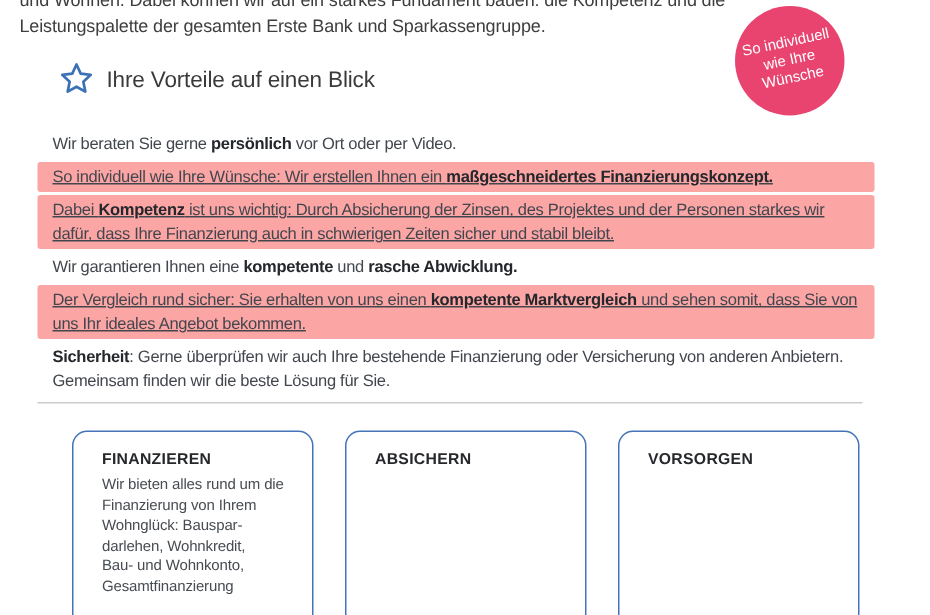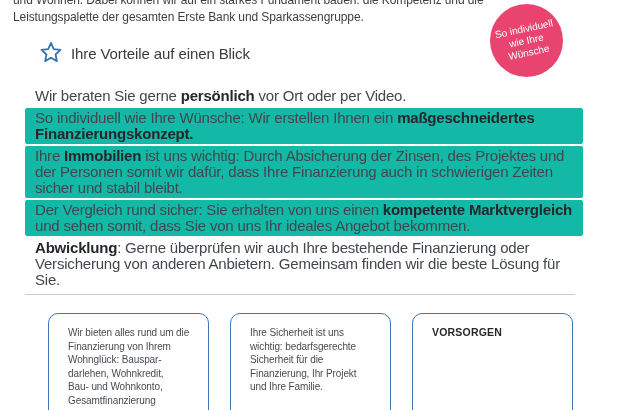--- a/index.html
+++ b/index.html
@@ -48,28 +48,28 @@
   .star svg { display: block; }
   .section-title {
     font-size: 15px;
     color: #3a3a3a;
     letter-spacing: -0.1px;
   }
 
   .benefits { margin: 21px 0 0 25px; width: 558px; }
   .row {
     padding: 2px 10px;
-    font-size: 15px;
+    font-size: 11px;
     letter-spacing: -0.2px;
     line-height: 16px;
     color: #42464d;
     margin-bottom: 2px;
     border-radius: 2px;
   }
-  .row.stripe { background: #14b8a6; }
+  .row.stripe { background: #fca5a5; text-decoration: underline; }
   .row .b { font-weight: bold; color: #24272b; }
 
   .divider {
     margin: 4px 45px 0 25px;
     border-top: 1px solid #cbcbcb;
     height: 0;
   }
 
   .cards {
     display: flex; gap: 21px;
@@ -117,41 +117,39 @@
       <svg width="24" height="24" viewBox="0 0 24 24">
         <polygon points="12,2 14.82,8.12 21.51,8.91 16.57,13.48 17.88,20.09 12,16.8 6.12,20.09 7.43,13.48 2.49,8.91 9.18,8.12" fill="none" stroke="#3a72b5" stroke-width="1.8" stroke-linejoin="round"></polygon>
       </svg>
     </span>
     <span class="section-title">Ihre Vorteile auf einen Blick</span>
   </div>
 
   <div class="benefits" id="benefits">
       <div class="row"><span>Wir beraten Sie gerne </span><span class="b">persönlich</span><span> vor Ort oder per Video.</span></div>
       <div class="row stripe"><span>So individuell wie Ihre Wünsche: Wir erstellen Ihnen ein </span><span class="b">maßgeschneidertes Finanzierungskonzept.</span></div>
-      <div class="row stripe"><span>Ihre </span><span class="b">Immobilien</span><span> ist uns wichtig: Durch Absicherung der Zinsen, des Projektes und der Personen somit wir dafür, dass Ihre Finanzierung auch in schwierigen Zeiten sicher und stabil bleibt.</span></div>
+      <div class="row stripe"><span>Dabei </span><span class="b">Kompetenz</span><span> ist uns wichtig: Durch Absicherung der Zinsen, des Projektes und der Personen starkes wir dafür, dass Ihre Finanzierung auch in schwierigen Zeiten sicher und stabil bleibt.</span></div>
+      <div class="row"><span>Wir garantieren Ihnen eine </span><span class="b">kompetente</span><span> und </span><span class="b">rasche Abwicklung.</span></div>
       <div class="row stripe"><span>Der Vergleich rund sicher: Sie erhalten von uns einen </span><span class="b">kompetente Marktvergleich</span><span> und sehen somit, dass Sie von uns Ihr ideales Angebot bekommen.</span></div>
-      <div class="row"><span class="b">Abwicklung</span><span>: Gerne überprüfen wir auch Ihre bestehende Finanzierung oder Versicherung von anderen Anbietern. Gemeinsam finden wir die beste Lösung für Sie.</span></div>
+      <div class="row"><span class="b">Sicherheit</span><span>: Gerne überprüfen wir auch Ihre bestehende Finanzierung oder Versicherung von anderen Anbietern. Gemeinsam finden wir die beste Lösung für Sie.</span></div>
     </div>
 
   <div class="divider"></div>
 
   <div class="cards">
     <div class="card">
+      <div class="card-title">FINANZIEREN</div>
       <div class="card-body">Wir bieten alles rund um die
 Finanzierung von Ihrem
 Wohnglück: Bauspar-
 darlehen, Wohnkredit,
 Bau- und Wohnkonto,
 Gesamtfinanzierung</div>
     </div>
     <div class="card">
-      <div class="card-body">Ihre Sicherheit ist uns
-wichtig: bedarfsgerechte
-Sicherheit für die
-Finanzierung, Ihr Projekt
-und Ihre Familie.</div>
+      <div class="card-title">ABSICHERN</div>
     </div>
     <div class="card">
       <div class="card-title">VORSORGEN</div>
     </div>
   </div>
 
 </div>
 
 </body></html>

